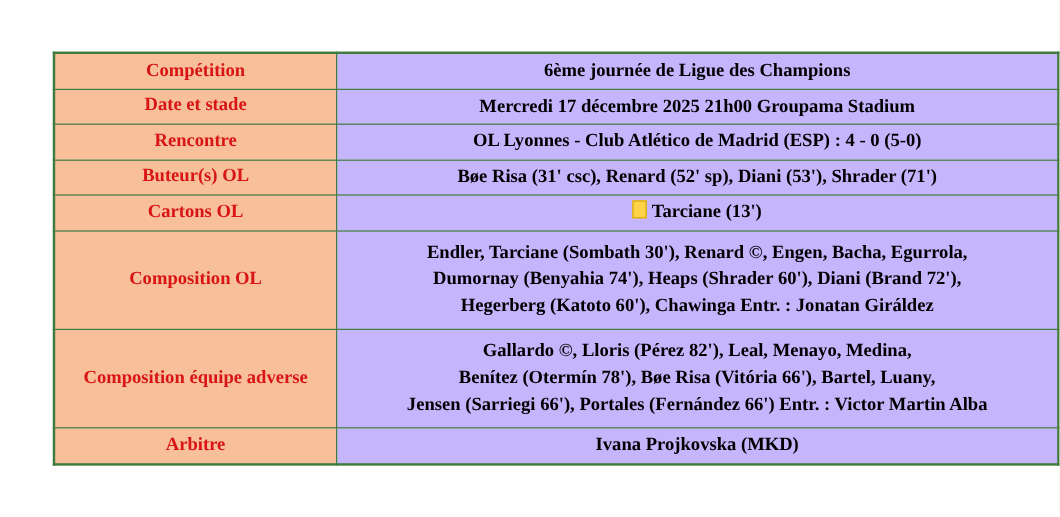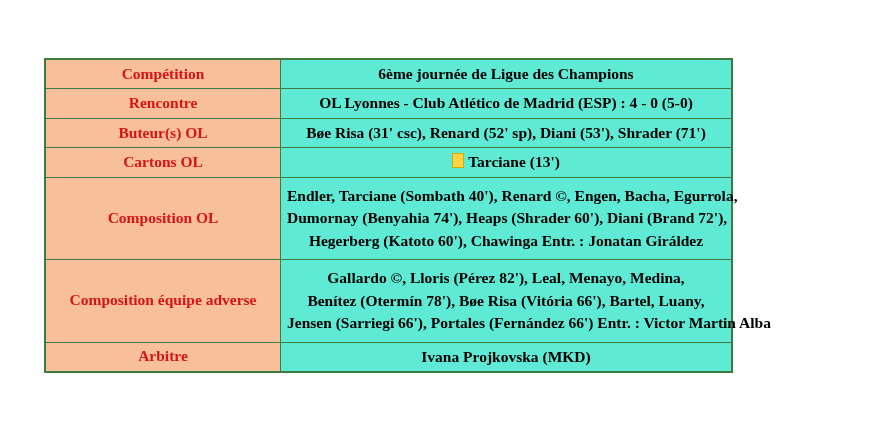--- a/index.html
+++ b/index.html
@@ -7,21 +7,21 @@
     padding: 0;
     background: #ffffff;
   }
   body {
     width: 883px;
     height: 431px;
     font-family: "Liberation Serif", serif;
     overflow: hidden;
   }
   .wrap {
-    width: 733px;
+    width: 883px;
     height: 431px;
     display: flex;
     align-items: center;
     justify-content: center;
     background: #ffffff;
     box-sizing: border-box;
     padding-left: 44px;
   }
   table.match {
     width: 855px;
@@ -38,21 +38,21 @@
   td.label {
     width: 222px;
     background: #f7bf9a;
     color: #d81414;
     font-weight: bold;
     text-align: center;
     font-size: 15.5px;
     line-height: 1.35;
   }
   td.value {
-    background: #5eead4;
+    background: #c4b5fd;
     color: #000000;
     font-weight: bold;
     text-align: center;
     font-size: 15.5px;
     line-height: 1.45;
   }
   td.value .line {
     display: block;
     white-space: nowrap;
   }
@@ -78,20 +78,26 @@
   <table class="match">
     <tbody>
 
       <tr>
         <td class="label">Compétition</td>
         <td class="value">
           <span class="line">6ème journée de Ligue des Champions</span>
         </td>
       </tr>
 
+      <tr>
+        <td class="label">Date et stade</td>
+        <td class="value">
+          <span class="line">Mercredi  17 décembre 2025  21h00  Groupama Stadium</span>
+        </td>
+      </tr>
 
       <tr>
         <td class="label">Rencontre</td>
         <td class="value">
           <span class="line">OL Lyonnes - Club Atlético de Madrid (ESP) : 4 - 0 (5-0)</span>
         </td>
       </tr>
 
       <tr>
         <td class="label">Buteur(s) OL</td>
@@ -105,21 +111,21 @@
         <td class="label">Cartons OL</td>
         <td class="value">
           <span class="card yellow"></span><span>Tarciane (13')</span>
         </td>
       </tr>
 
 
       <tr>
         <td class="label">Composition OL</td>
         <td class="value multi">
-          <span class="line">Endler, Tarciane (Sombath 40'), Renard ©, Engen, Bacha, Egurrola,</span>
+          <span class="line">Endler, Tarciane (Sombath 30'), Renard ©, Engen, Bacha, Egurrola,</span>
           <span class="line">Dumornay (Benyahia 74'), Heaps (Shrader 60'), Diani (Brand 72'),</span>
           <span class="line">Hegerberg (Katoto 60'), Chawinga   Entr. : Jonatan Giráldez</span>
         </td>
       </tr>
 
       <tr>
         <td class="label">Composition équipe adverse</td>
         <td class="value multi">
           <span class="line">Gallardo ©, Lloris (Pérez 82'), Leal, Menayo, Medina,</span>
           <span class="line">Benítez (Otermín 78'), Bøe Risa (Vitória 66'), Bartel, Luany,</span>

